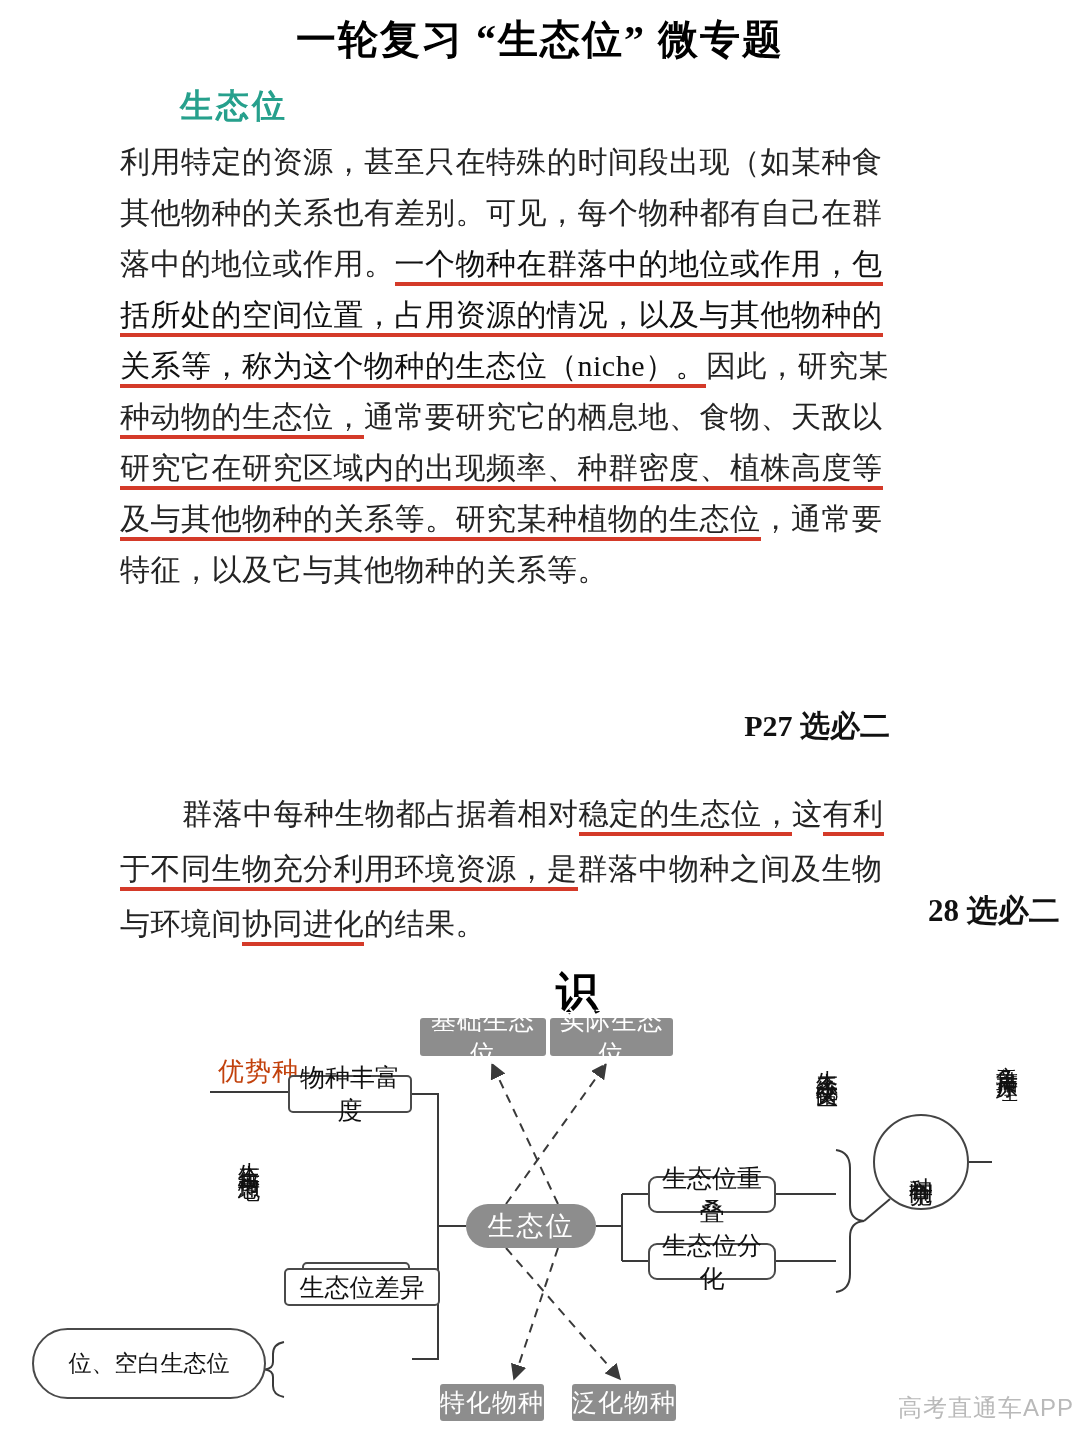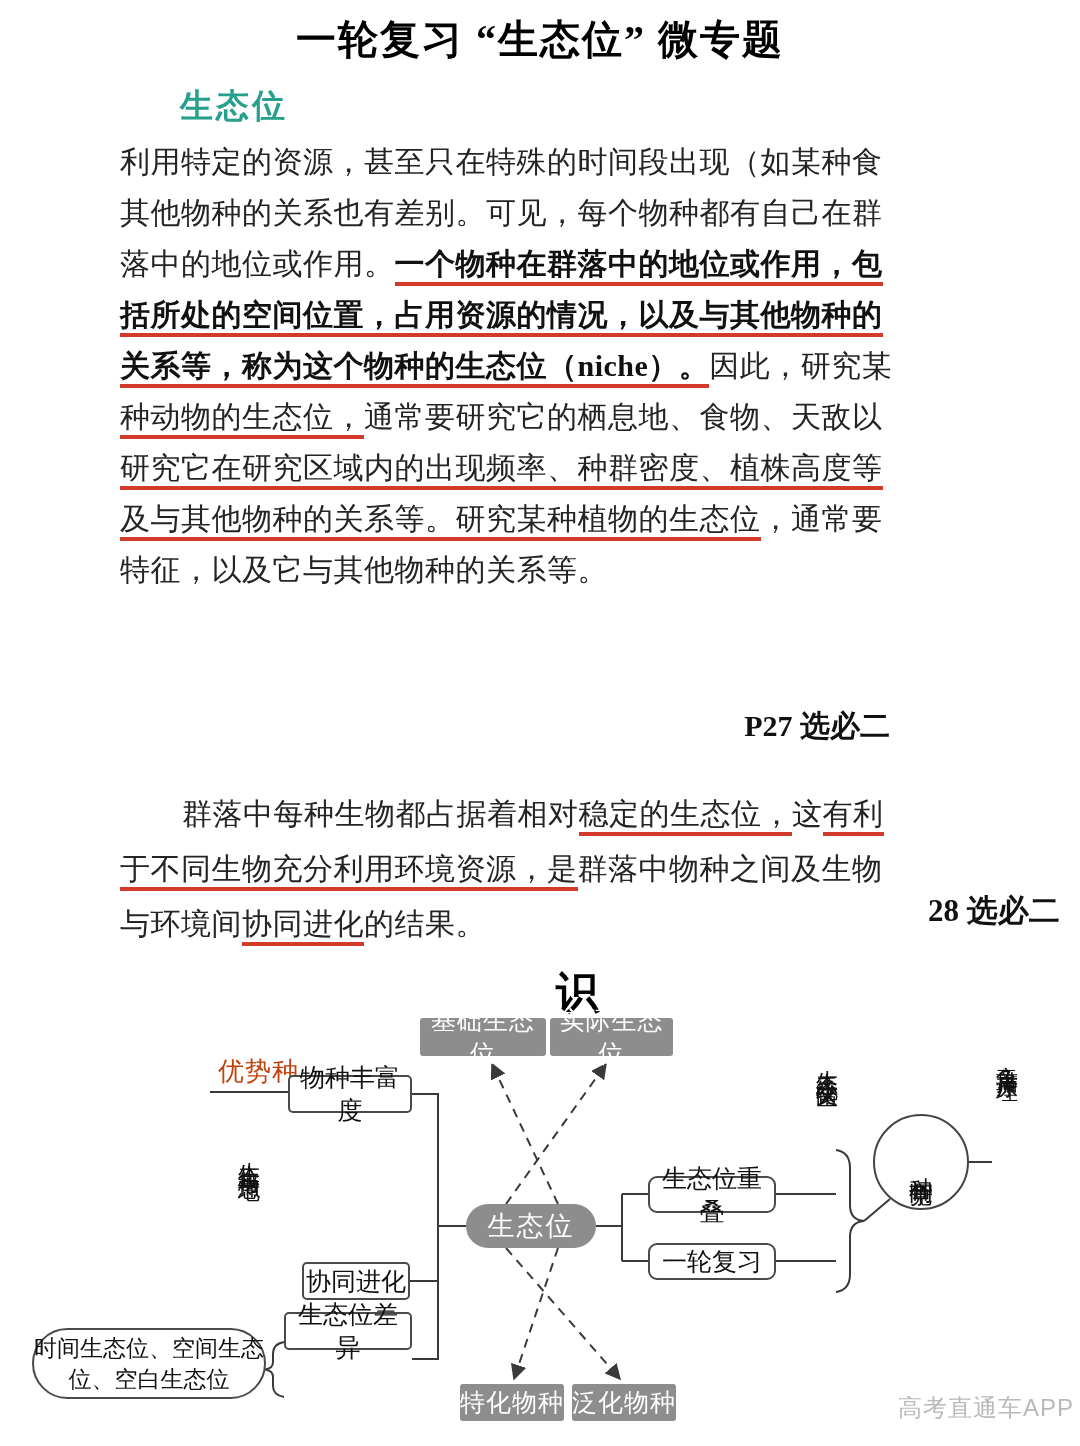--- a/index.html
+++ b/index.html
@@ -10,21 +10,21 @@
 
   .title { top: 12px; left: 0; width: 1080px; text-align: center; font-size: 40px; font-weight: bold; letter-spacing: 2px; color: #000; }
   .tb-heading { top: 84px; left: 180px; font-size: 33px; font-weight: bold; letter-spacing: 3px; color: var(--heading-green, #26a08c); }
 
   .para { font-size: 30px; line-height: 51px; letter-spacing: 0.5px; color: #242424; }
   .p1 { top: 136px; left: 120px; width: 800px; }
   .p2 { top: 786px; left: 120px; width: 800px; line-height: 55px; }
   .tline { white-space: nowrap; }
   .tline.indent { padding-left: 62px; }
   .ul { border-bottom: 4px solid var(--underline-red, #d43a29); padding-bottom: 2px; }
-  .bold { font-weight: bold; color: #111; }
+  .bold { font-weight: normal; color: #111; }
 
   .ref1 { top: 706px; left: 120px; width: 770px; text-align: right; font-size: 30px; font-weight: bold; color: #111; }
   .ref2 { top: 890px; left: 897px; font-size: 31px; font-weight: bold; color: #111; margin-left: 31px; }
   .section-label { top: 926px; left: 892px; font-size: 37px; font-weight: bold; color: #000; letter-spacing: 1px; }
   .wrap-char { top: 964px; left: 556px; font-size: 43px; font-weight: bold; color: #000; }
 
   svg.connectors { position: absolute; top: 0; left: 0; pointer-events: none; }
 
   .node { display: flex; align-items: center; justify-content: center; text-align: center; }
   .gray-box { background: var(--node-gray, #8d8d8d); color: #fff; font-size: 25px; letter-spacing: 1px; border-radius: 3px; }
@@ -110,37 +110,36 @@
 
   <div class="abs diagram-label" style="left:218px; top:1054px;">优势种</div>
 
   <div class="abs node white-box" style="left:288px; top:1075px; width:124px; height:38px;">物种丰富度</div>
 
   <div class="abs vtext vtext-plain" style="left:234px; top:1144px;">生态位与栖息地</div>
 
   <div class="abs node white-box" style="left:302px; top:1262px; width:108px; height:38px;">协同进化</div>
 
   <div class="abs node stadium" style="left:32px; top:1328px; width:234px; height:71px;">
-    <span>时间生态位、空间生态</span>
     <span>位、空白生态位</span>
   </div>
 
-  <div class="abs node white-box" style="left:284px; top:1312px; width:128px; height:38px;">生态位差异</div>
+  <div class="abs node white-box" style="left:284px; top:1268px; width:156px; height:38px;">生态位差异</div>
 
   <div class="abs node pill" style="left:466px; top:1204px; width:130px; height:44px;">生态位</div>
 
   <div class="abs node white-box round-box" style="left:648px; top:1176px; width:128px; height:37px;">生态位重叠</div>
-  <div class="abs node white-box round-box" style="left:648px; top:1243px; width:128px; height:37px;">一轮复习</div>
+  <div class="abs node white-box round-box" style="left:648px; top:1243px; width:128px; height:37px;">生态位分化</div>
 
   <div class="abs vtext vtext-plain" style="left:812px; top:1052px;">生态系统交错区</div>
 
   <div class="abs node circle" style="left:873px; top:1114px; width:96px; height:96px;">
     <div class="vtext">种间竞争</div>
   </div>
 
   <div class="abs vtext vtext-plain" style="left:992px; top:1048px;">竞争排斥原理</div>
 
-  <div class="abs node gray-box" style="left:460px; top:1384px; width:104px; height:37px;">特化物种</div>
+  <div class="abs node gray-box" style="left:440px; top:1384px; width:104px; height:37px;">特化物种</div>
   <div class="abs node gray-box" style="left:572px; top:1384px; width:104px; height:37px;">泛化物种</div>
 
   <div class="abs watermark">高考直通车APP</div>
 
 </div>
 
 </body></html>

